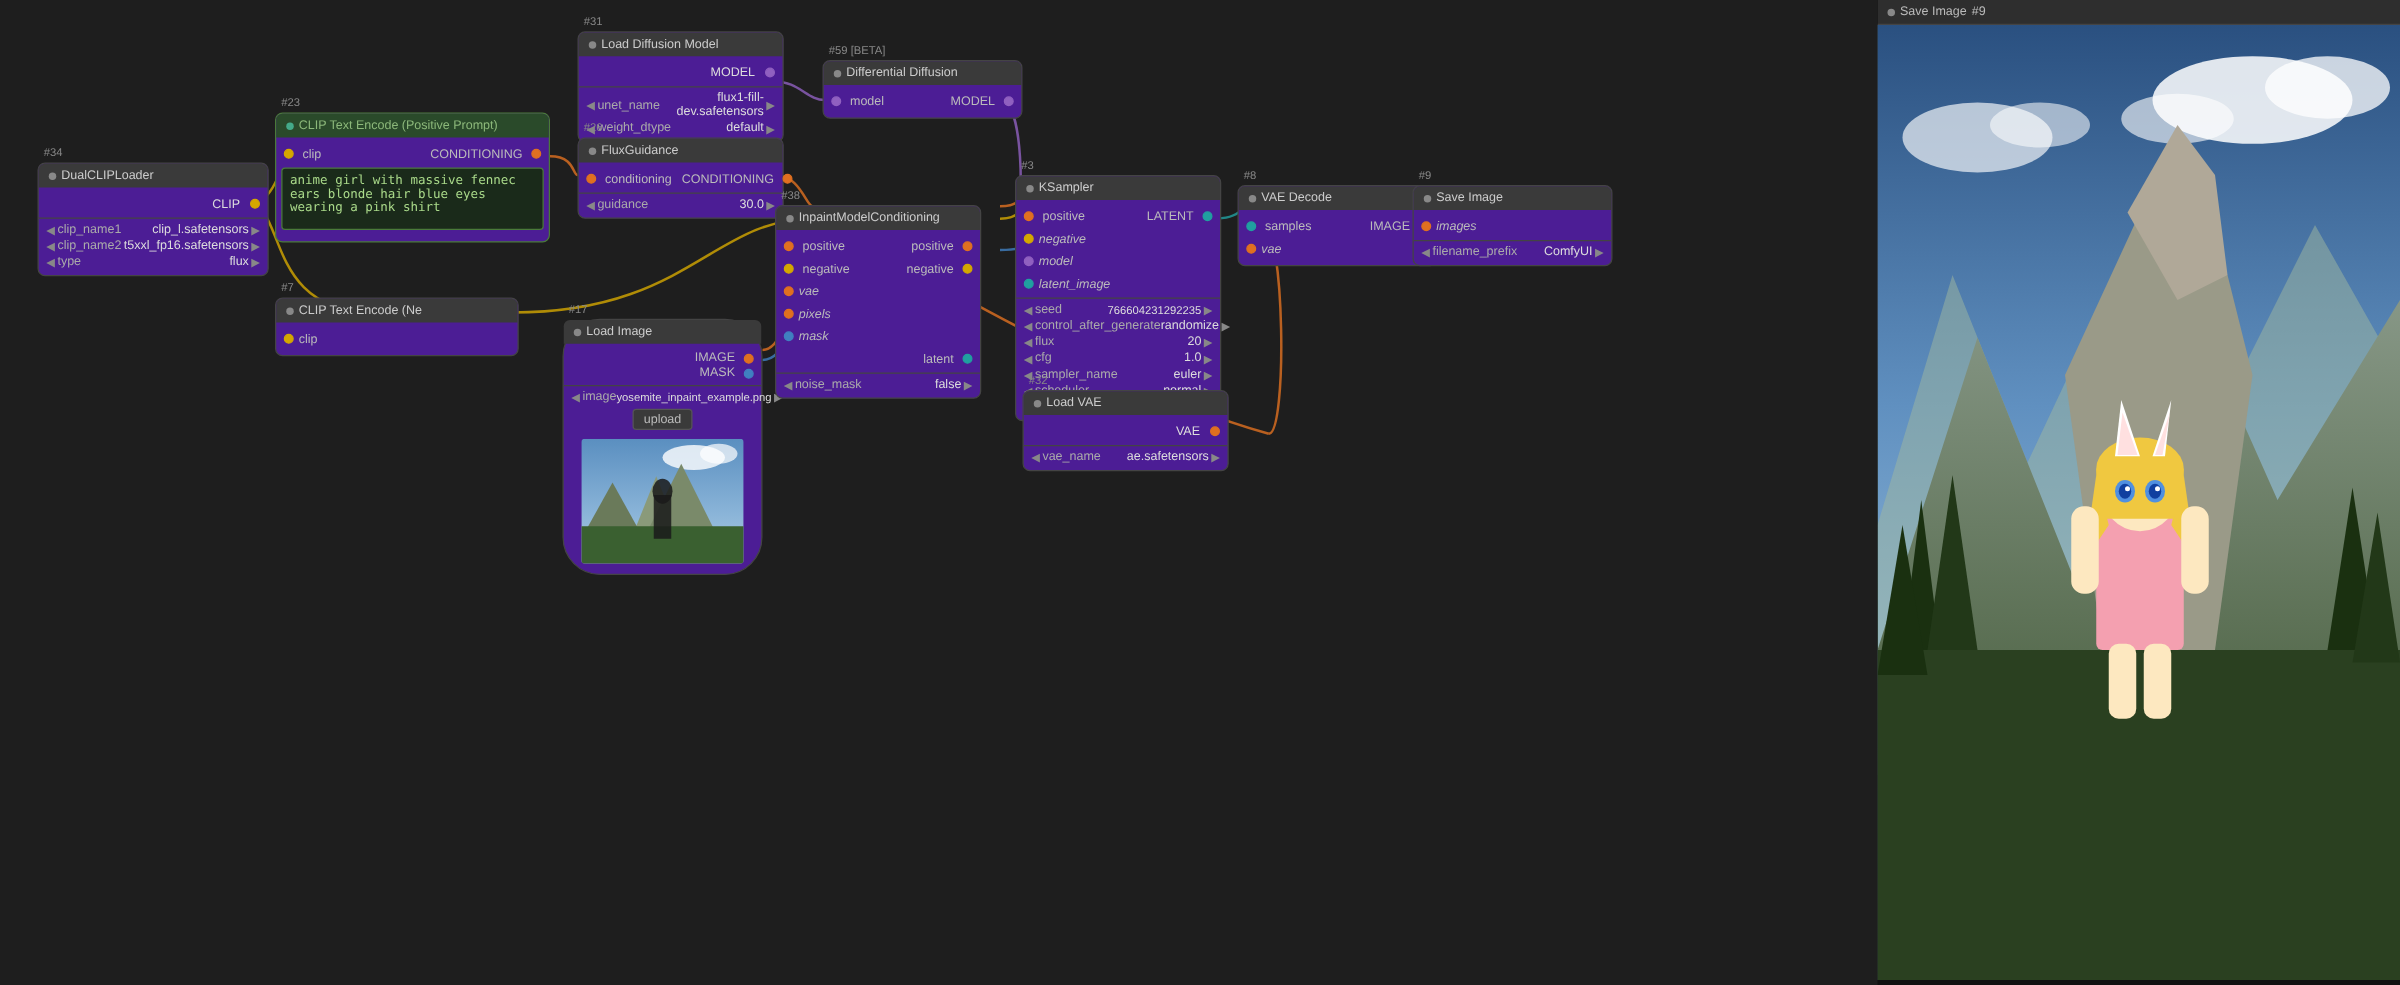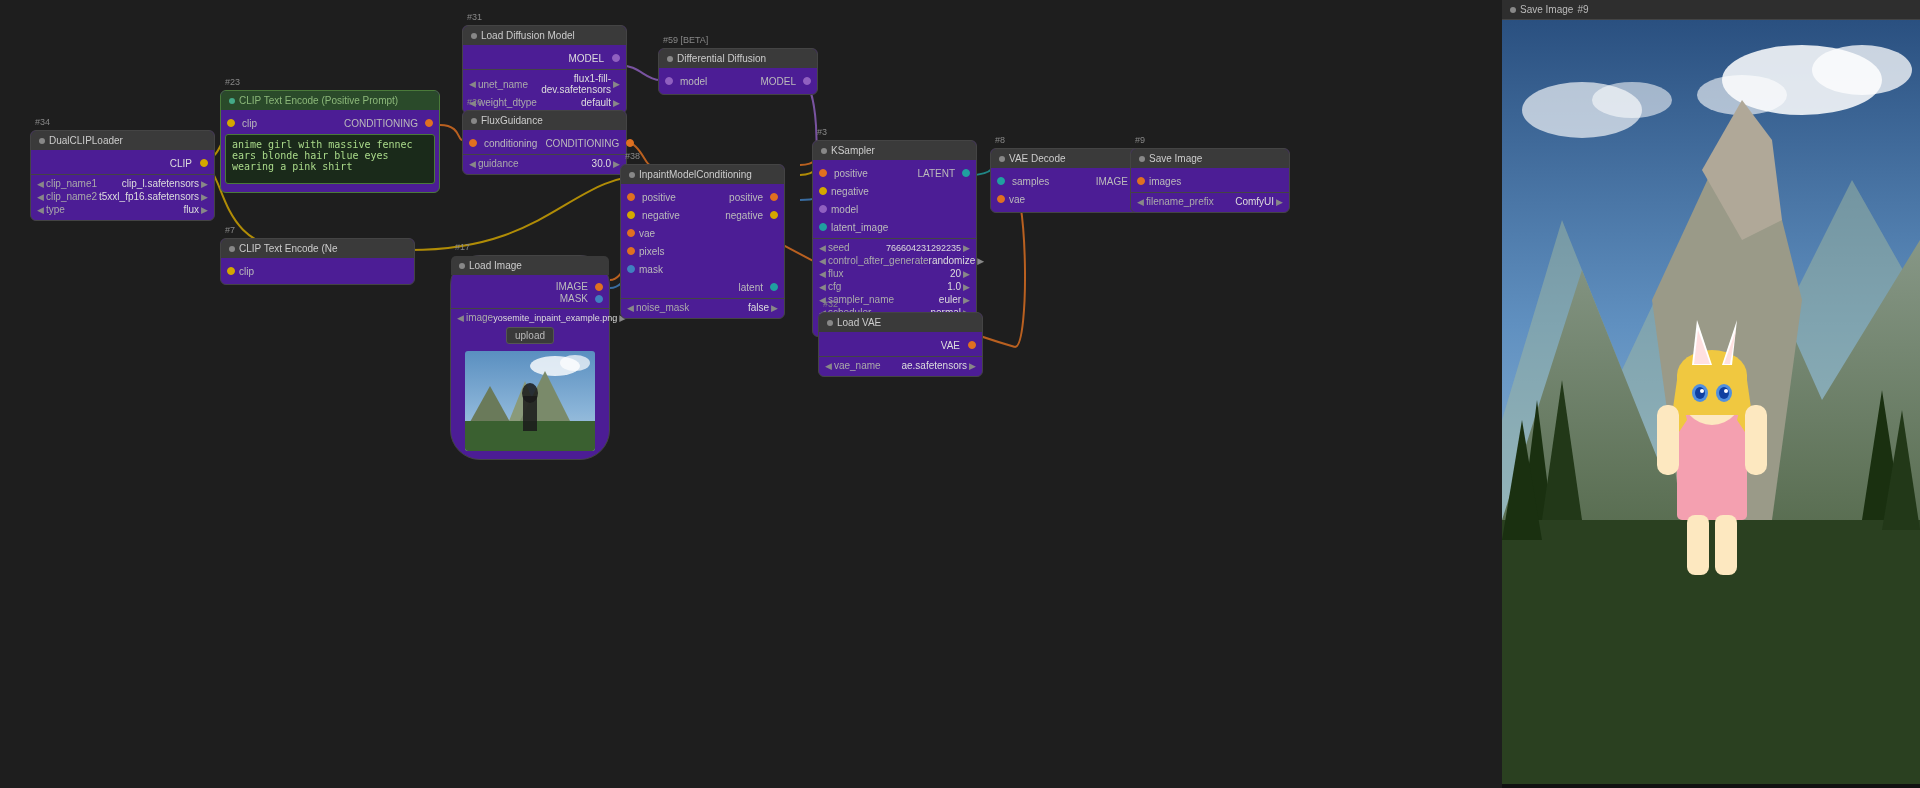--- a/index.html
+++ b/index.html
@@ -49,20 +49,21 @@
     }
     .node-row {
       display: flex;
       align-items: center;
       padding: 2px 6px;
       font-size: 10px;
       min-height: 18px;
     }
     .node-row.input {
       justify-content: flex-start;
+      font-style: italic;
     }
     .node-row.output {
       justify-content: flex-end;
     }
     .node-row.both {
       justify-content: space-between;
     }
     .port {
       width: 8px;
       height: 8px;

